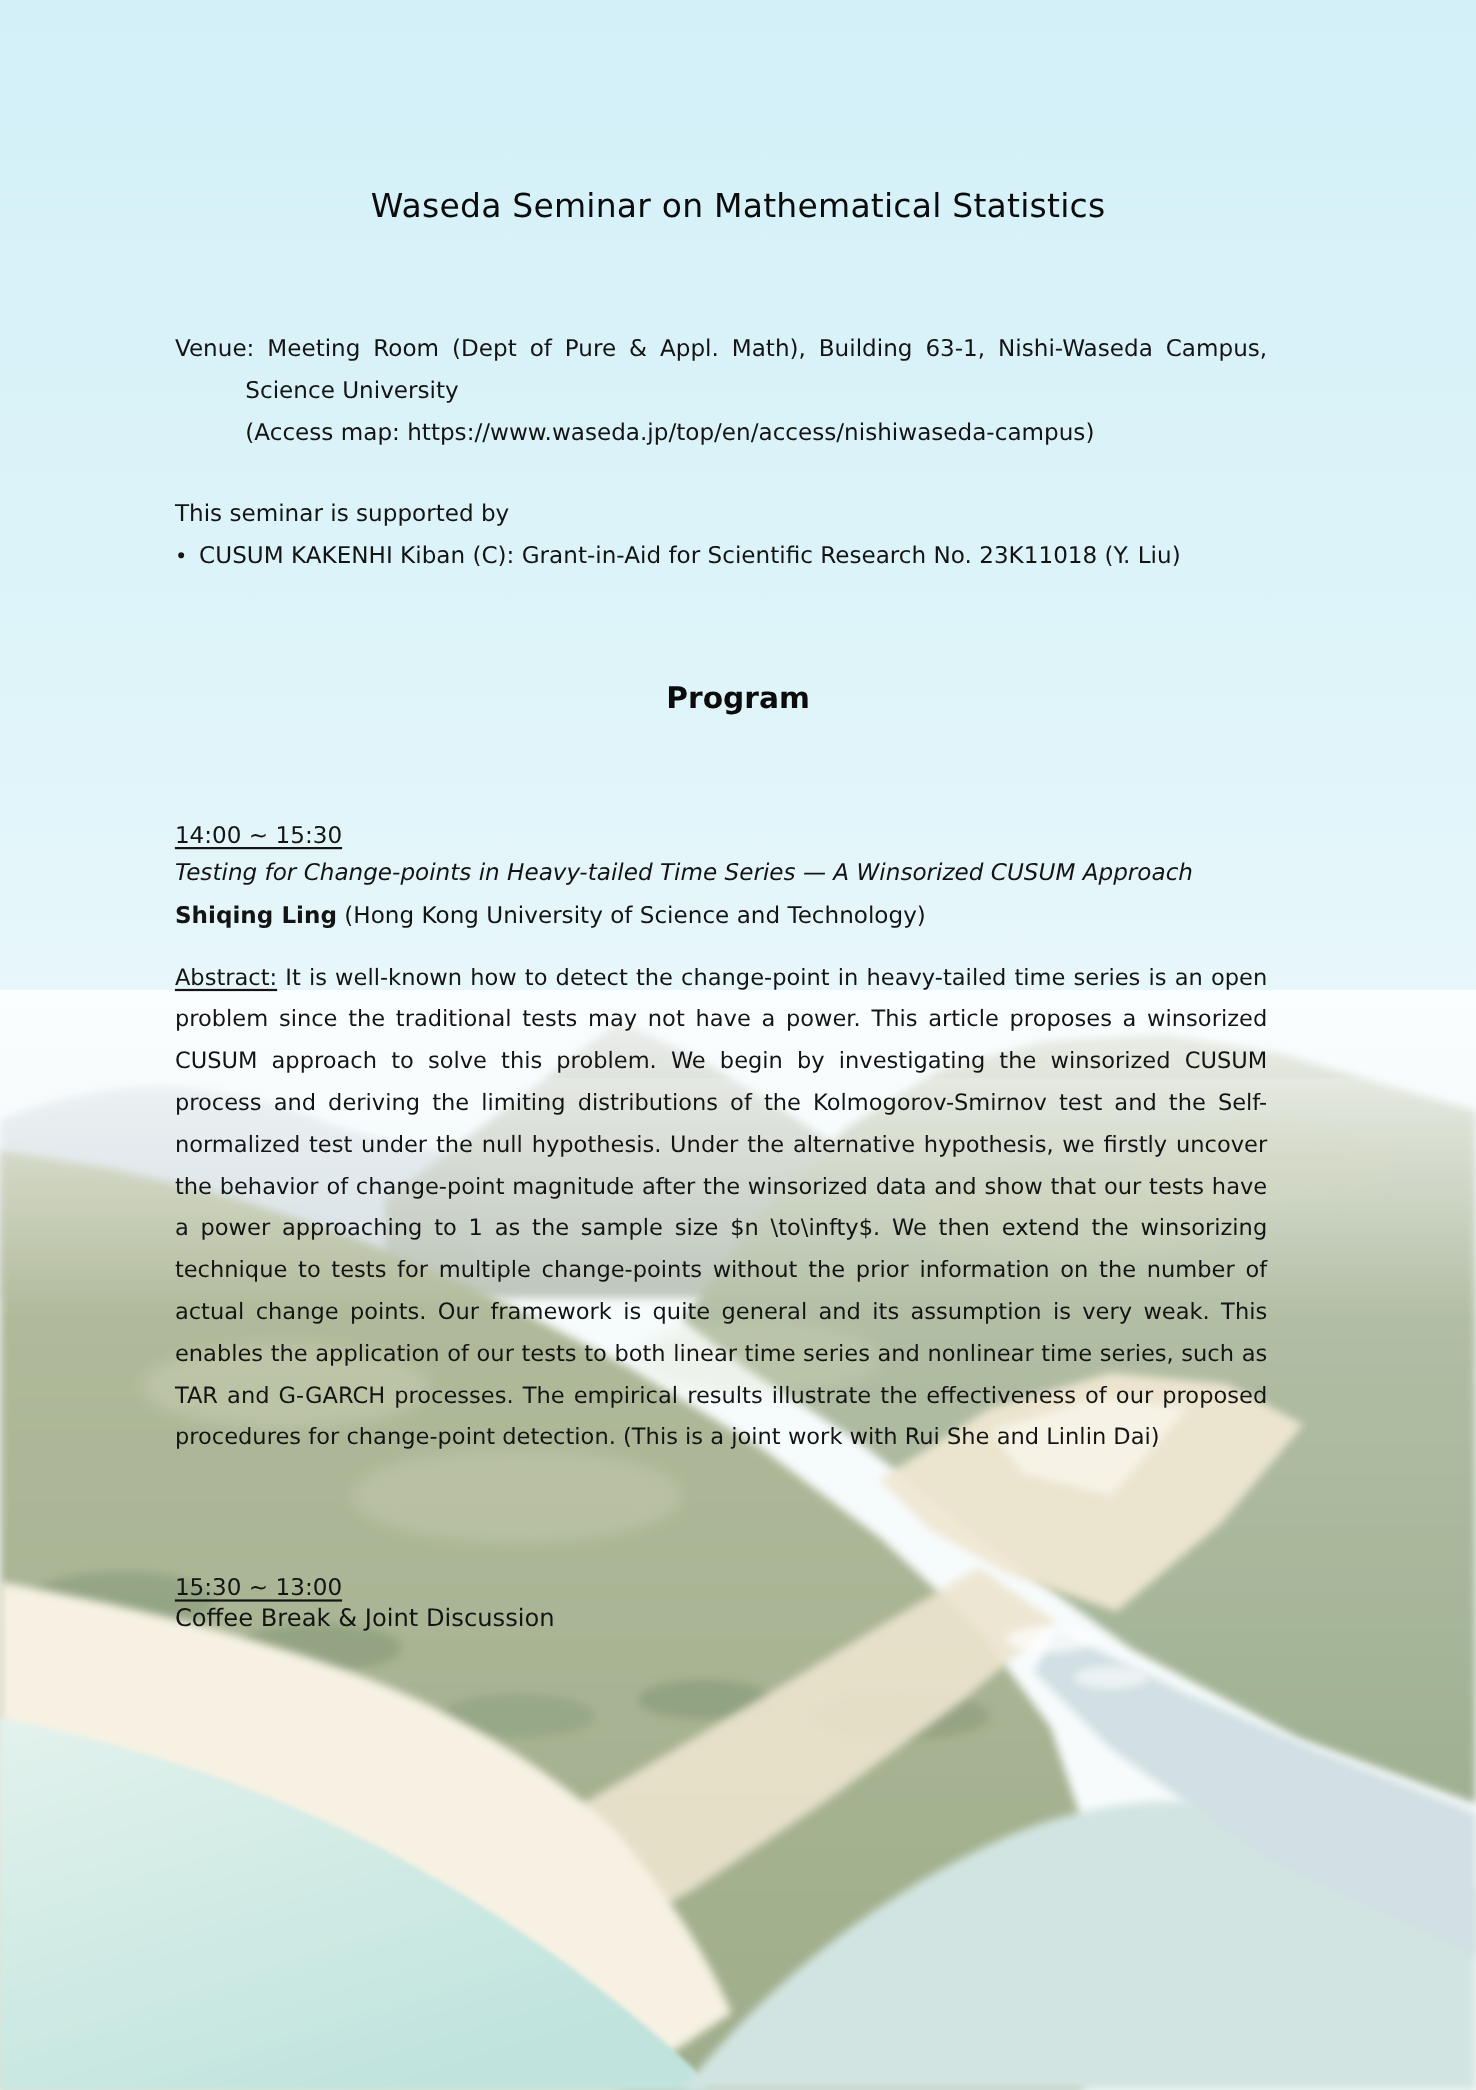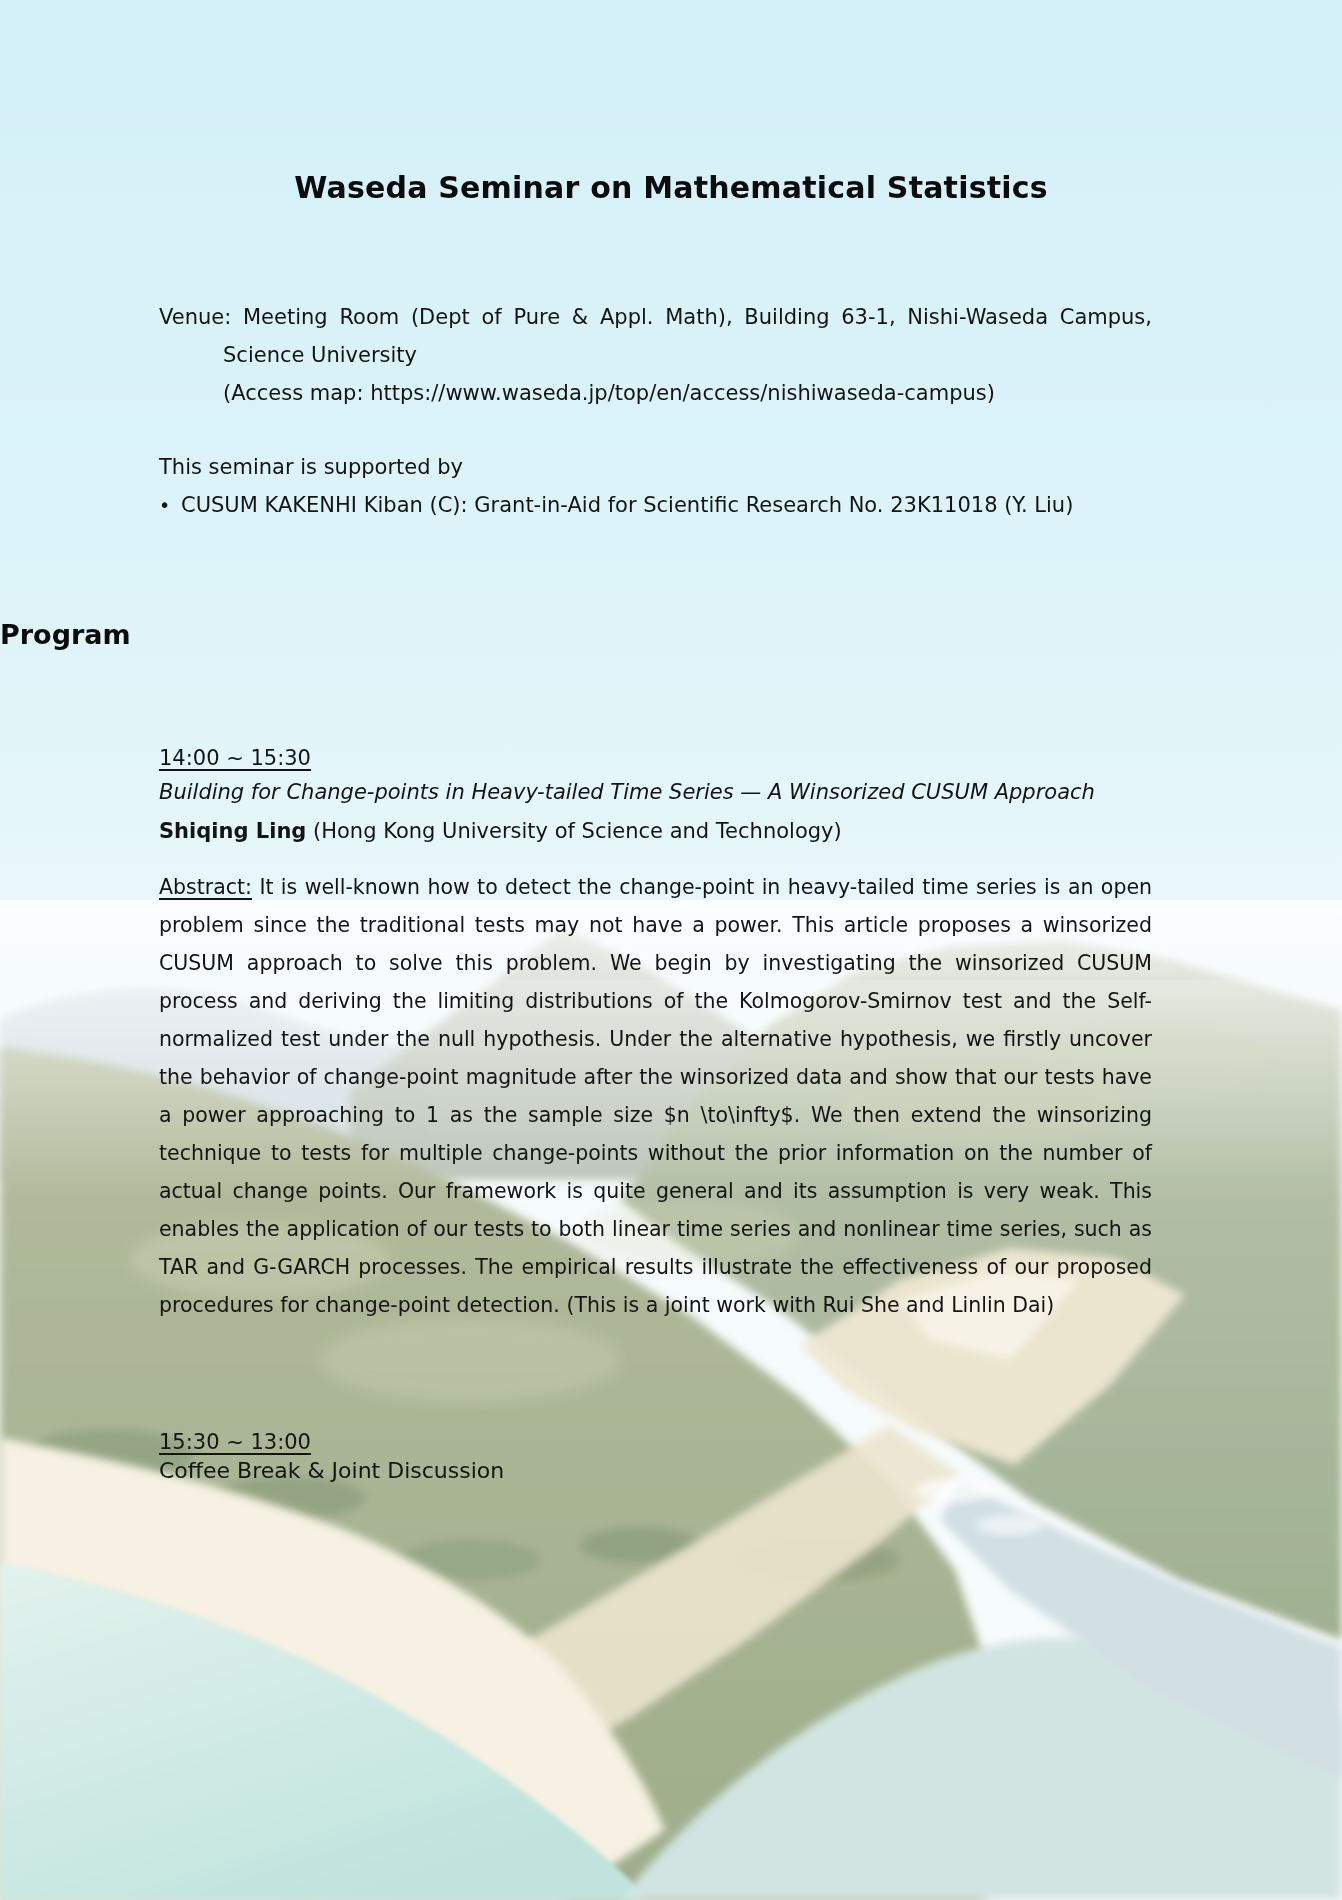--- a/index.html
+++ b/index.html
@@ -7,24 +7,24 @@
     position:relative;
     width:1342px;height:1900px;
     overflow:hidden;
     background:linear-gradient(180deg,#d3f0f8 0%,#ddf4f9 30%,#e9f7fa 50%,#f4fafb 62%,#f7fbfc 100%);
     font-family:"DejaVu Sans","Liberation Sans",sans-serif;
     color:#141414;
   }
   .bg{position:absolute;inset:0;}
   .bg svg{display:block;width:100%;height:100%;}
   .content{position:absolute;inset:0;padding:0 190px 0 159px;}
-  .center-full{margin-left:-159px;margin-right:-190px;text-align:left;}
+  .center-full{margin-left:-159px;margin-right:-190px;text-align:center;}
   h1.title{
     margin:170px -190px 0 -159px;
-    font-size:30px;line-height:36px;font-weight:bold;color:#0c0c0c;
+    font-size:30px;line-height:36px;font-weight:normal;color:#0c0c0c;
     text-align:center;letter-spacing:.2px;
   }
   .lead{margin-top:92px;font-size:21px;line-height:38px;}
   .venue-first{text-align:justify;text-align-last:justify;}
   .hang{padding-left:64px;}
   .support{margin-top:36px;font-size:21px;line-height:38px;}
   .bullet-row{display:flex;align-items:baseline;}
   .bullet-dot{width:22px;flex:0 0 22px;font-size:19px;}
   .program-heading{
     margin-top:94px;
@@ -133,21 +133,21 @@
       <div class="bullet-row">
         <span class="bullet-dot">•</span>
         <span>CUSUM KAKENHI Kiban (C): Grant-in-Aid for Scientific Research No. 23K11018 (Y. Liu)</span>
       </div>
     </div>
 
     <div class="program-heading center-full">Program</div>
 
     <div class="session1">
       <p class="session-time"><span class="underline">14:00 ~ 15:30</span></p>
-      <p class="talk-title">Building for Change-points in Heavy-tailed Time Series — A Winsorized CUSUM Approach</p>
+      <p class="talk-title">Testing for Change-points in Heavy-tailed Time Series — A Winsorized CUSUM Approach</p>
       <p class="speaker-line"><span class="speaker-name">Shiqing Ling</span><span> (Hong Kong University of Science and Technology)</span></p>
       <p class="abstract"><span class="underline">Abstract:</span><span> It is well-known how to detect the change-point in heavy-tailed time series is an open problem since the traditional tests may not have a power. This article proposes a winsorized CUSUM approach to solve this problem. We begin by investigating the winsorized CUSUM process and deriving the limiting distributions of the Kolmogorov-Smirnov test and the Self-normalized test under the null hypothesis. Under the alternative hypothesis, we firstly uncover the behavior of change-point magnitude after the winsorized data and show that our tests have a power approaching to 1 as the sample size $n \to\infty$. We then extend the winsorizing technique to tests for multiple change-points without the prior information on the number of actual change points. Our framework is quite general and its assumption is very weak. This enables the application of our tests to both linear time series and nonlinear time series, such as TAR and G-GARCH processes. The empirical results illustrate the effectiveness of our proposed procedures for change-point detection. (This is a joint work with Rui She and Linlin Dai)</span></p>
     </div>
 
     <div class="session2">
       <p class="session-time"><span class="underline">15:30 ~ 13:00</span></p>
       <p class="coffee">Coffee Break &amp; Joint Discussion</p>
     </div>
 
   </div>

